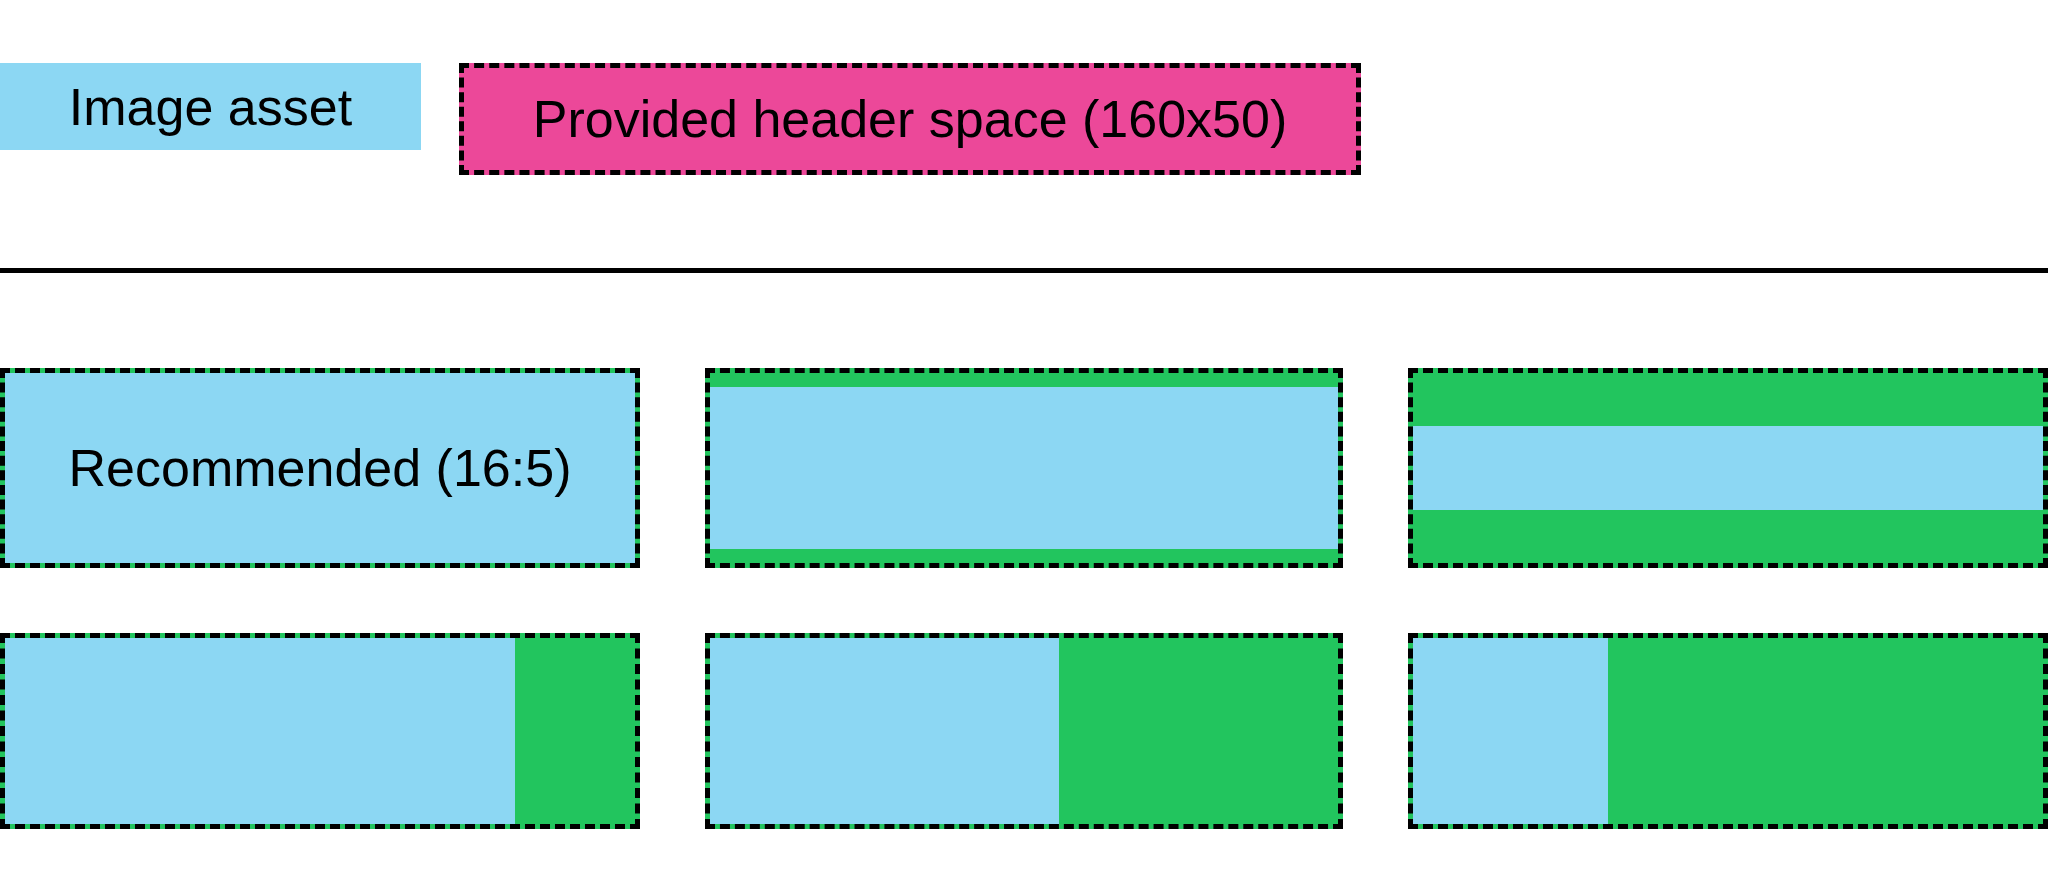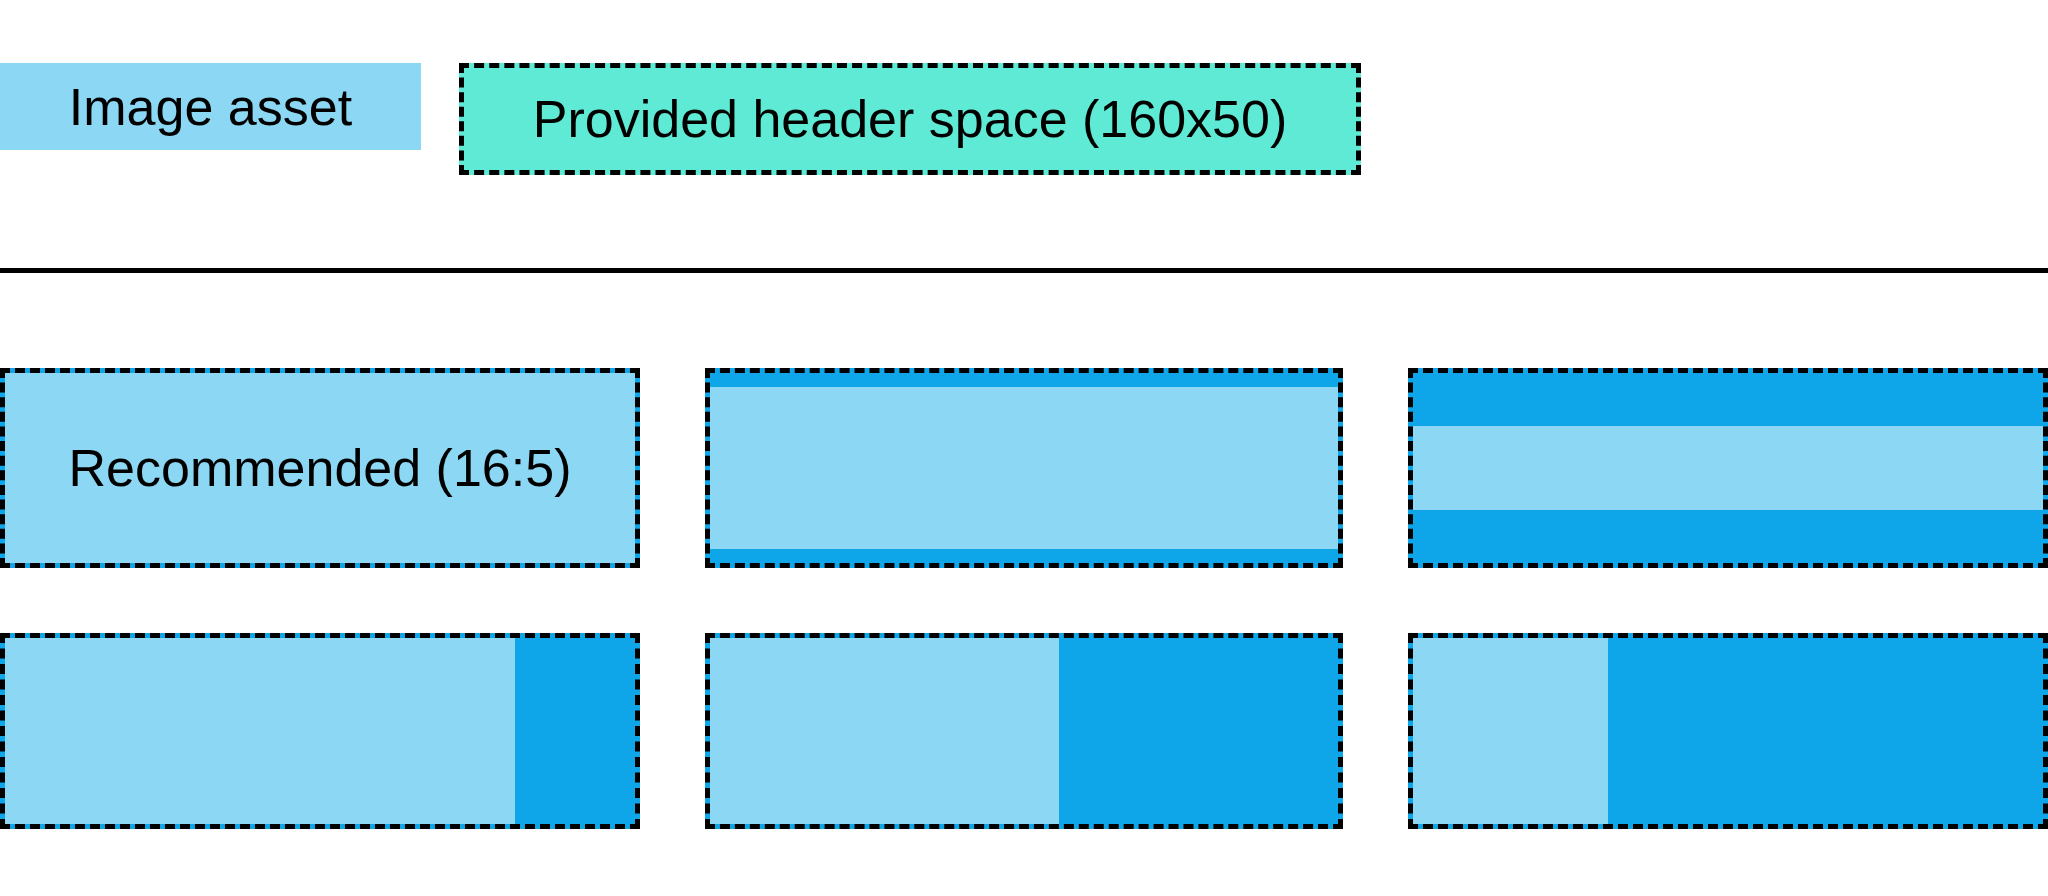--- a/index.html
+++ b/index.html
@@ -32,21 +32,21 @@
     justify-content: center;
   }
   .legend-dashed {
     position: absolute;
     left: 459px;
     top: 63px;
     width: 902px;
     height: 112px;
     box-sizing: border-box;
     border: 5px dashed #000000;
-    background: #5eead4;
+    background: #ec4899;
     display: flex;
     align-items: center;
     justify-content: center;
   }
   .legend-text {
     font-size: 52px;
     font-weight: 500;
     letter-spacing: 0;
     white-space: nowrap;
   }
@@ -57,21 +57,21 @@
     top: 268px;
     width: 2048px;
     height: 5px;
     background: #000000;
   }
   
   .cell {
     position: absolute;
     box-sizing: border-box;
     border: 5px dashed #000000;
-    background: #0ea5e9;
+    background: #22c55e;
     display: flex;
     align-items: center;        
     justify-content: flex-start; 
   }
   .cell .fill {
     background: var(--asset-blue, #8CD7F3);
   }
   .cell-label {
     position: absolute;
     inset: 0;

